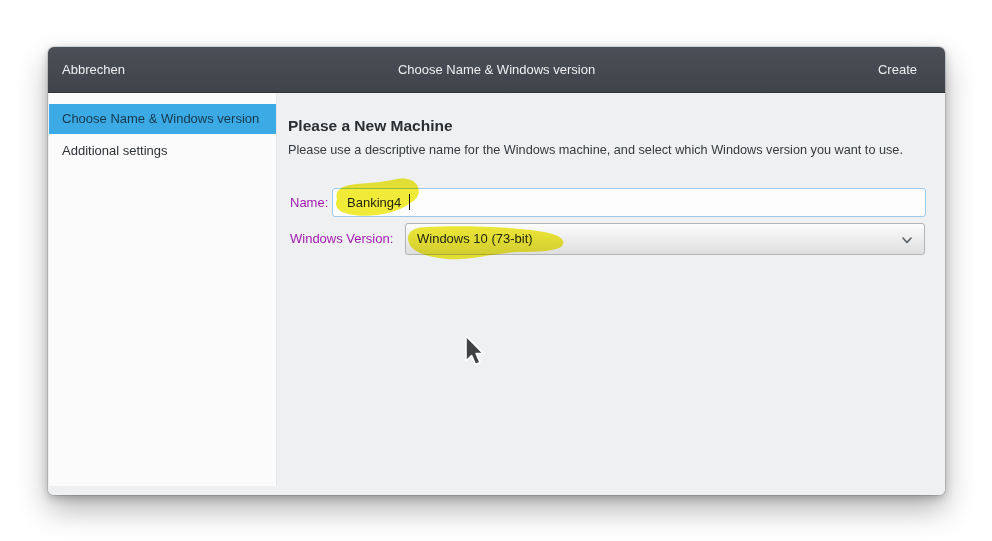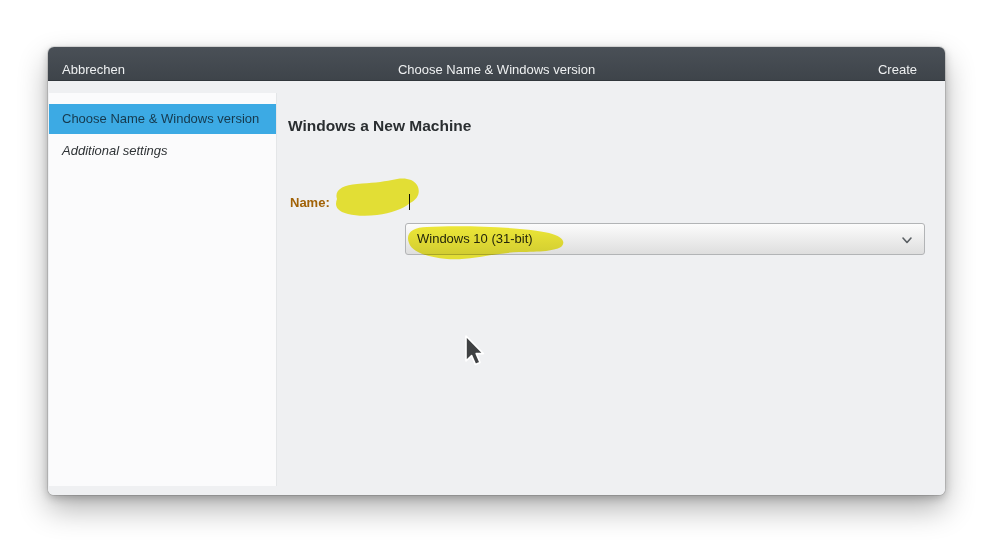--- a/index.html
+++ b/index.html
@@ -25,21 +25,21 @@
   .window {
     position: absolute; left: 48px; top: 47px;
     width: 897px; height: 448px;
     border-radius: 6px;
     background: var(--body-bg);
     box-shadow: 0 0 0 1px rgba(0,0,0,0.10),
                 0 3px 8px rgba(0,0,0,0.22),
                 0 14px 30px rgba(0,0,0,0.30);
   }
   .header {
-    position: absolute; top: 0; left: 0; right: 0; height: 34px;
+    position: absolute; top: 0; left: 0; right: 0; height: 46px;
     background: linear-gradient(var(--header-bg-top), var(--header-bg));
     border-radius: 6px 6px 0 0;
     color: var(--header-text);
     font-size: 13px;
     border-bottom: 1px solid #31363b;
     padding-left: 44px;
   }
   .header-btn {
     position: absolute; top: 0; height: 46px; line-height: 46px;
     color: var(--header-text); cursor: pointer; padding: 0 2px;
@@ -73,21 +73,21 @@
   .main { position: absolute; left: 229px; top: 0; right: 0; bottom: 0; }
   .content-title {
     position: absolute; left: 11px; top: 24px;
     font-size: 15.5px; font-weight: bold; color: #2a2e31;
   }
   .content-subtitle {
     position: absolute; left: 11px; top: 50px;
     font-size: 12.7px; color: #363a3c; white-space: nowrap;
   }
   .field-label {
-    position: absolute; font-size: 13px; color: #a16207; white-space: nowrap; font-weight: bold;
+    position: absolute; font-size: 13px; color: #a21caf; white-space: nowrap;
   }
   .name-label { left: 13px; top: 95px; height: 29px; line-height: 29px; }
   .name-input {
     position: absolute; left: 55px; top: 95px; width: 594px; height: 29px;
     background: #fdfdfd;
     border: 1px solid var(--focus-border);
     border-radius: 3px;
     font-family: "Liberation Sans", sans-serif;
     font-size: 13px; color: #26292b;
     padding: 0 8px 0 14px;
@@ -125,31 +125,34 @@
   <div class="header">
     <div class="header-btn back">Abbrechen</div>
     <div class="header-title">Choose Name &amp; Windows version</div>
     <div class="header-btn next">Create</div>
   </div>
 
   <div class="body">
 
     <div class="sidebar">
       <div class="side-item selected" style="top:11px; height:30px; line-height:30px;">Choose Name &amp; Windows version</div>
-      <div class="side-item" style="top:42px;font-style:italic;">Additional settings</div>
+      <div class="side-item" style="top:42px;">Additional settings</div>
     </div>
 
     <div class="main">
-      <div class="content-title">Windows a New Machine</div>
+      <div class="content-title">Please a New Machine</div>
+      <div class="content-subtitle">Please use a descriptive name for the Windows machine, and select which Windows version you want to use.</div>
 
       <div class="field-label name-label">Name:</div>
+      <input class="name-input" type="text" value="Banking4" style="">
       <div class="text-caret"></div>
 
+      <div class="field-label version-label">Windows Version:</div>
       <div class="version-select">
-        <span>Windows 10 (31-bit)</span>
+        <span>Windows 10 (73-bit)</span>
         <svg class="chevron" viewBox="0 0 14 14">
           <polyline points="3,5 7,9.5 11,5" fill="none" stroke="#5a5f63" stroke-width="1.6" stroke-linecap="round" stroke-linejoin="round"></polyline>
         </svg>
       </div>
     </div>
 
   </div>
 </div>
 
 <svg class="overlay blend" viewBox="0 0 992 541">

